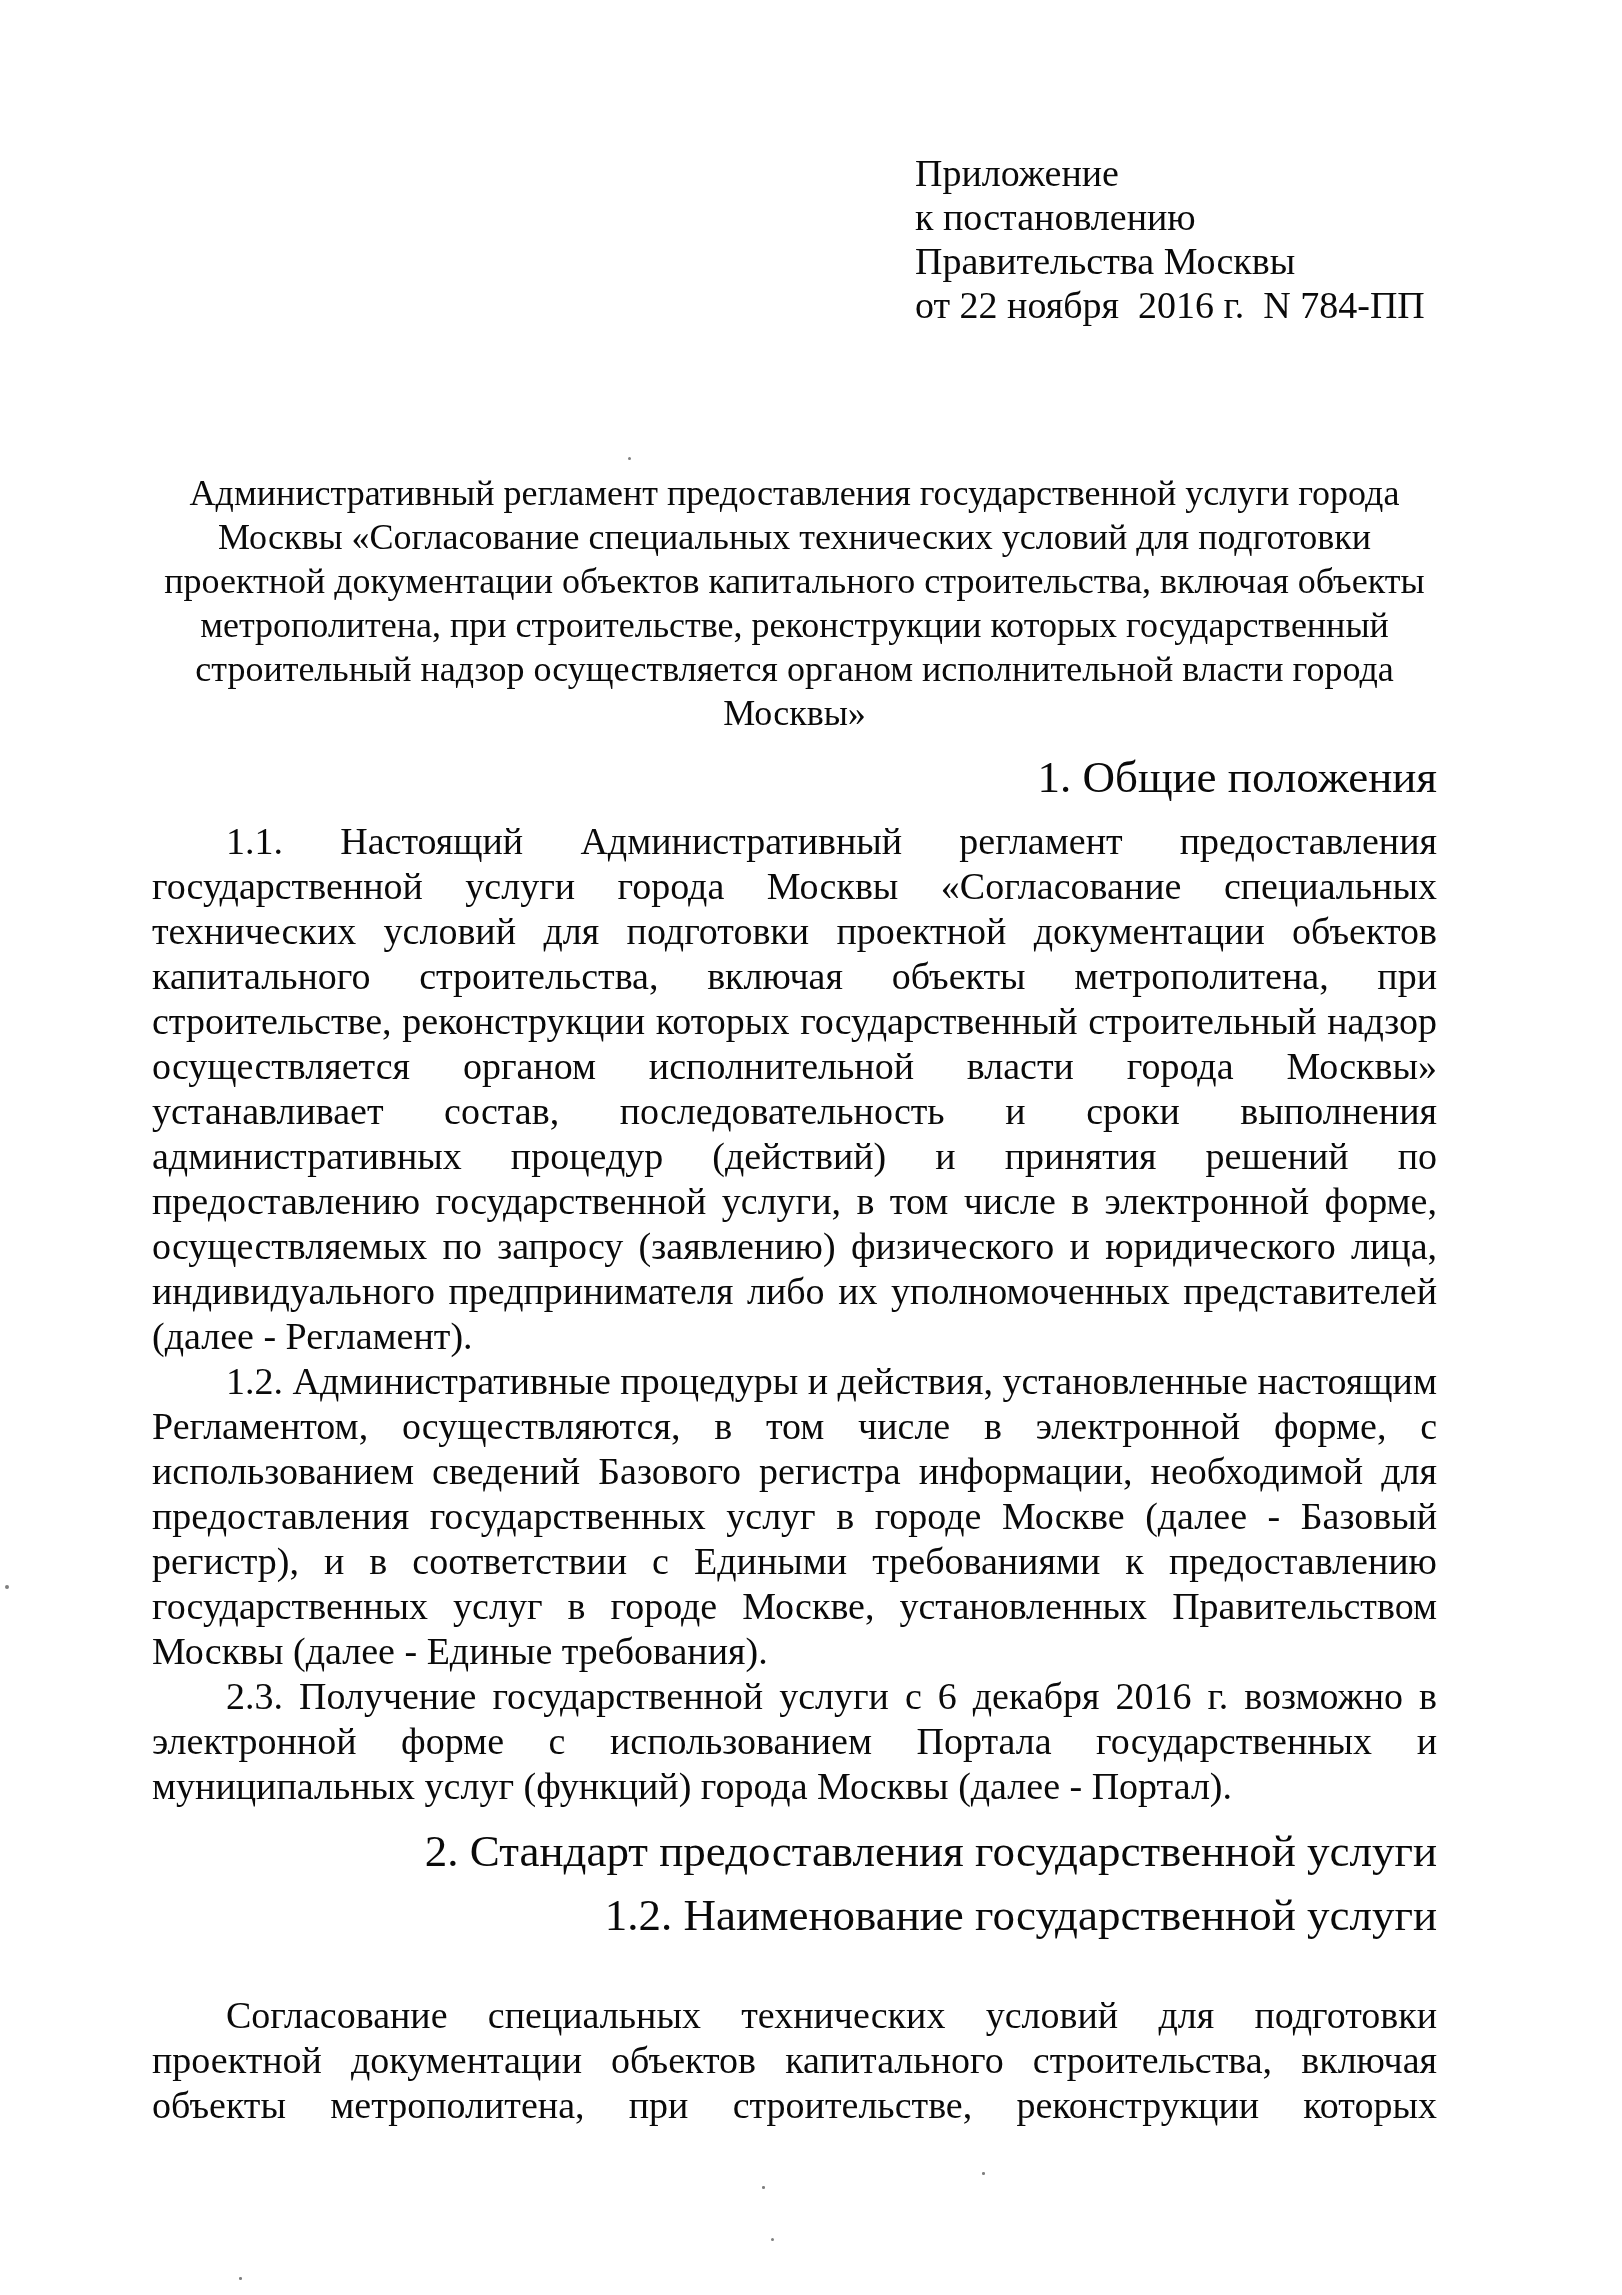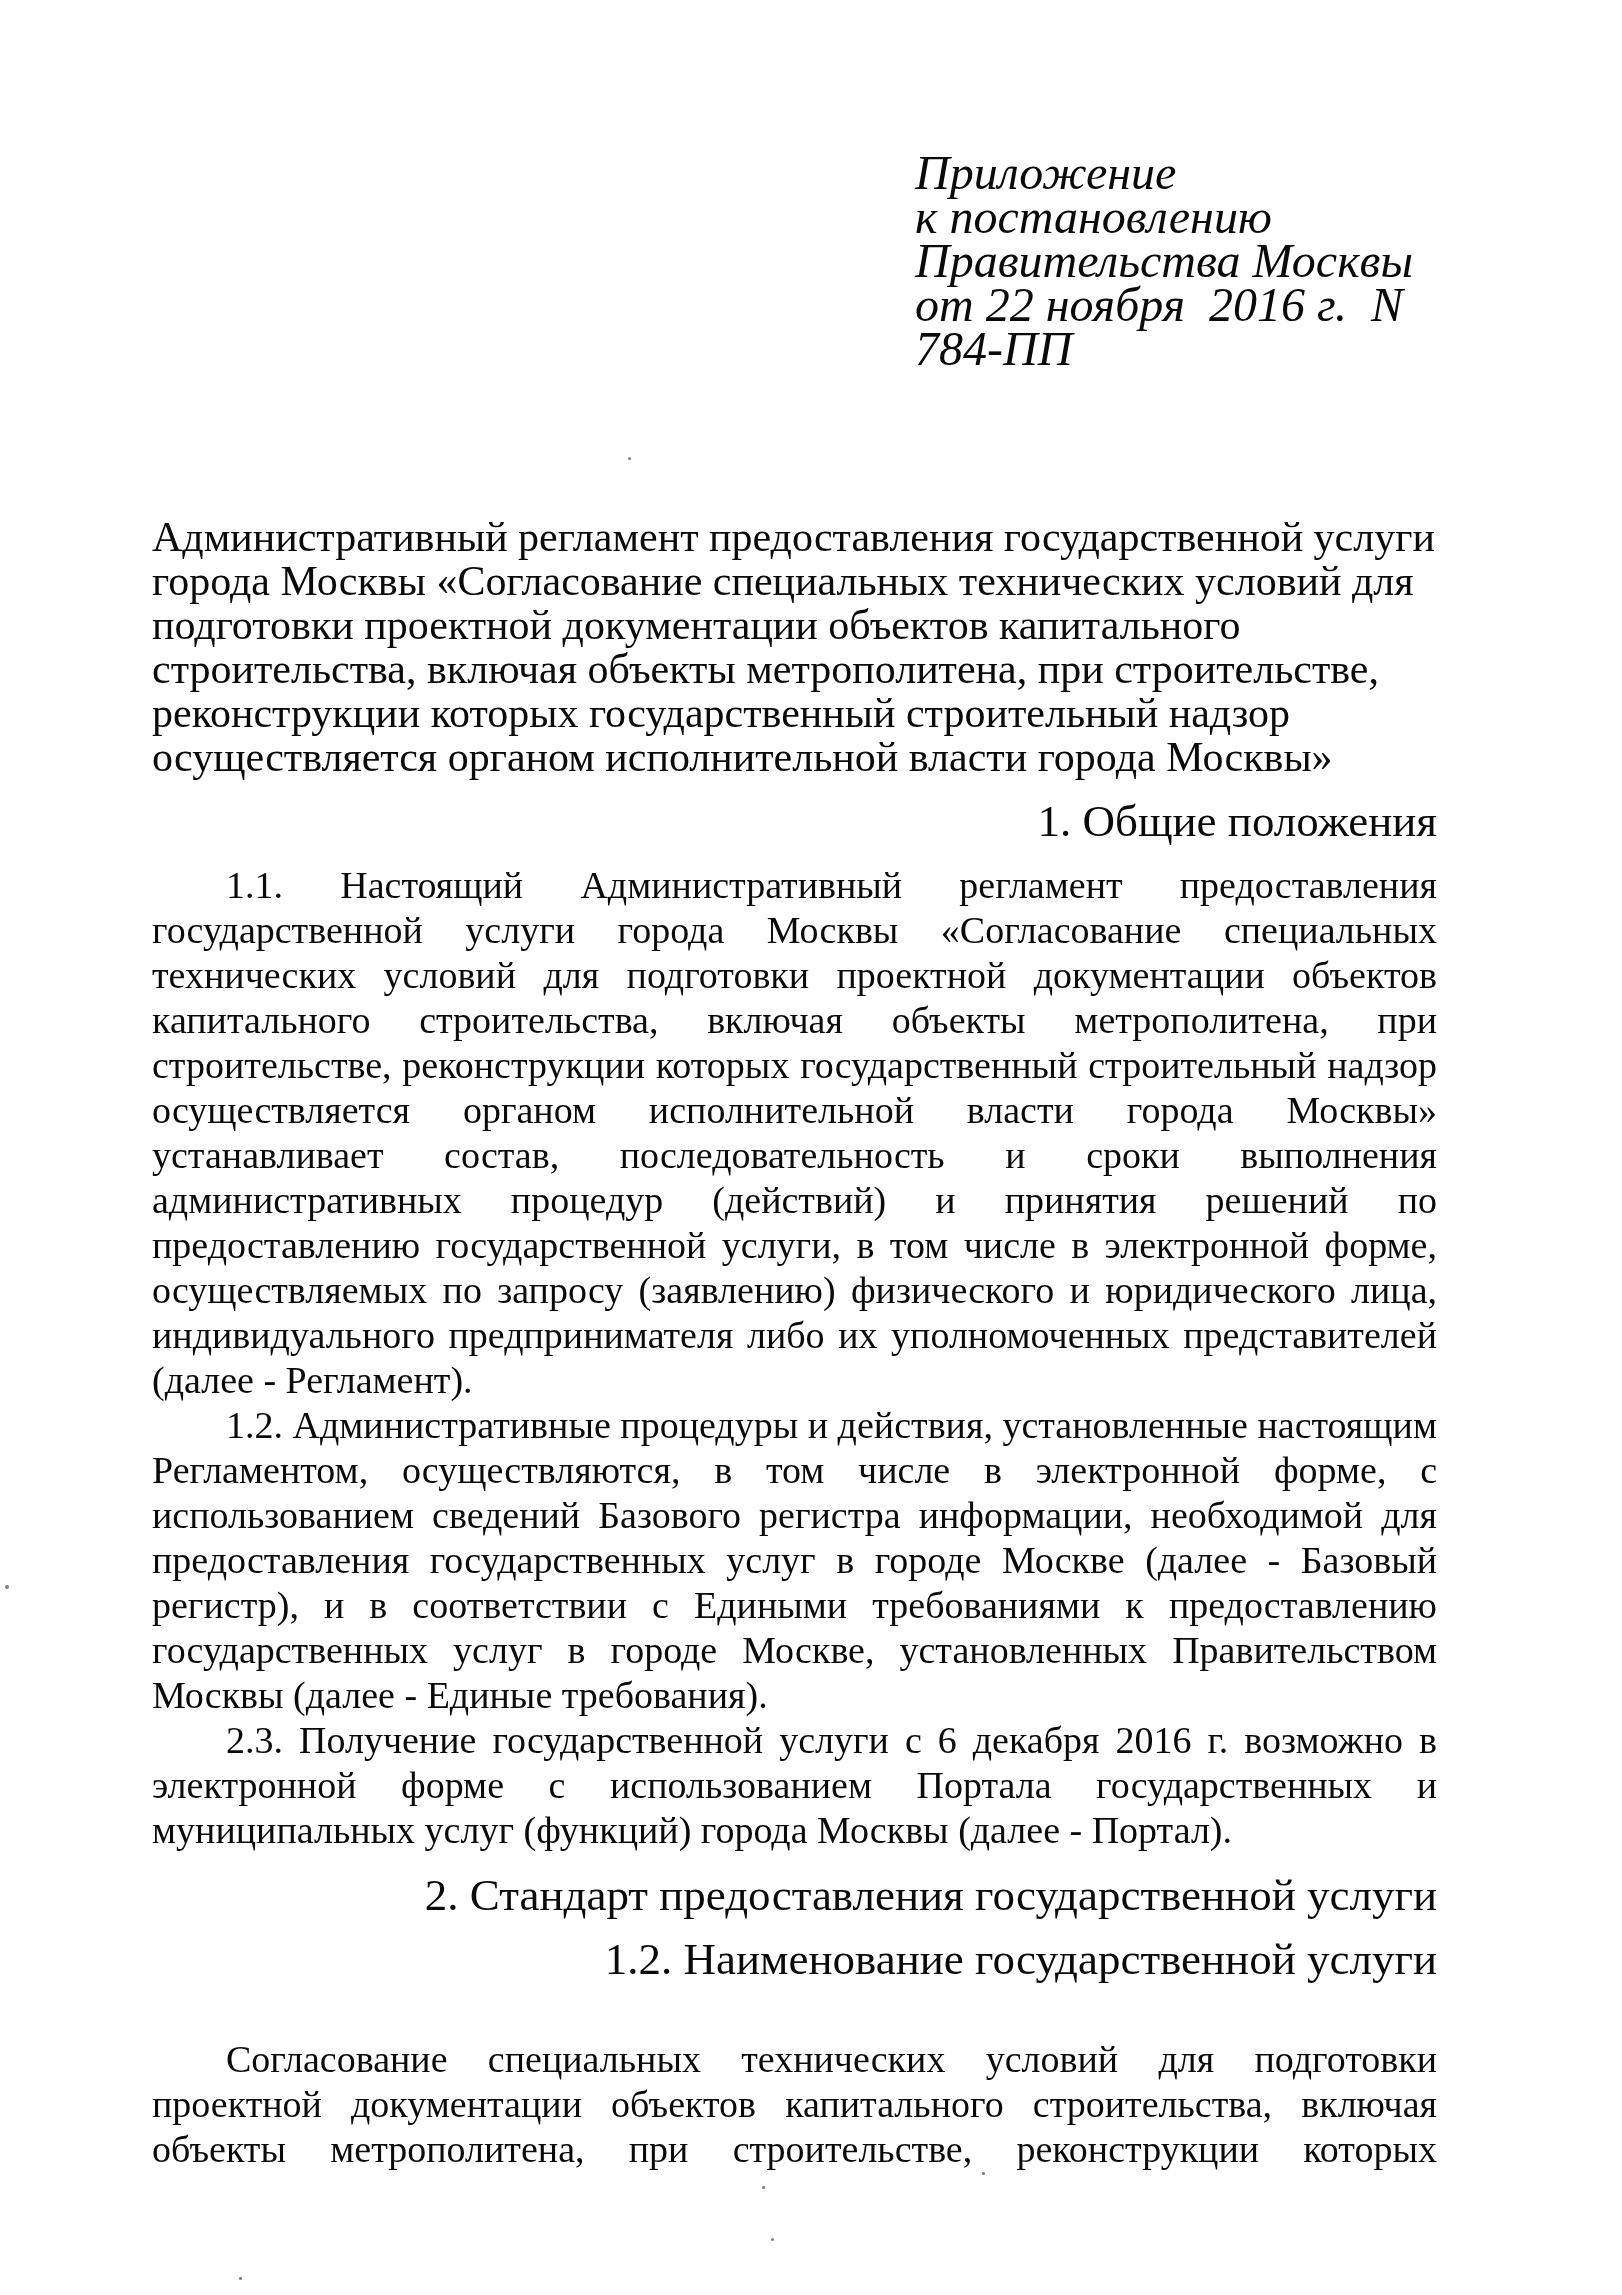--- a/index.html
+++ b/index.html
@@ -13,29 +13,29 @@
     color: #0a0a0a;
   }
   .content {
     position: absolute;
     left: 152px;
     top: 0;
     width: 1285px;
   }
   .header-block {
     margin: 151px 0 0 763px;
-    font-size: 48px;
+    font-size: 38px;
     line-height: 44px;
-    font-style: italic;
   }
   .header-line { white-space: pre-wrap; }
   .doc-title {
     margin-top: 144px;
-    font-size: 42px;
+    font-size: 36px;
     line-height: 44px;
+    text-align: center;
     width: 100%;
   }
   .section-heading {
     margin-top: 20px;
     font-size: 45px;
     line-height: 44px;
     text-align: right;
   }
   .para {
     margin: 0;

